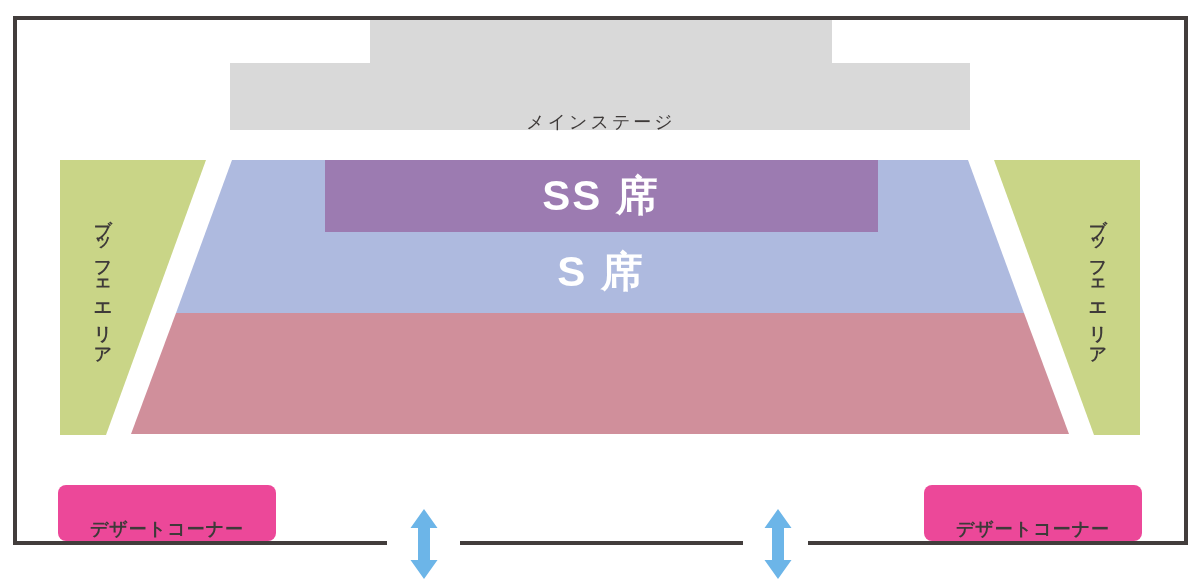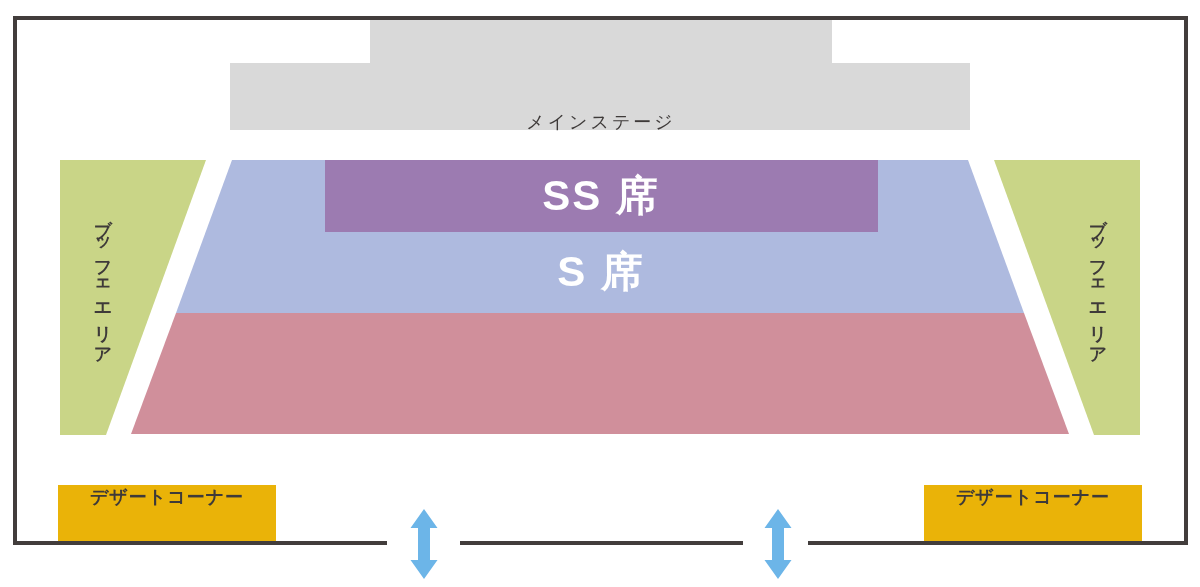--- a/index.html
+++ b/index.html
@@ -55,22 +55,22 @@
     position: absolute; transform: translate(-50%, -50%);
     writing-mode: vertical-rl; text-orientation: upright;
     font-size: 18px; font-weight: bold; color: #3e3a39; letter-spacing: 1px;
     white-space: nowrap;
   }
   .buffet-label-left  { left: 103px;  top: 281px; }
   .buffet-label-right { left: 1098px; top: 281px; }
 
   
   .dessert {
-    position: absolute; top: 485px; width: 218px; height: 56px; background: #eab308;
-    display: flex; align-items: flex-start; justify-content: center;
+    position: absolute; top: 485px; width: 218px; height: 56px; background: #ec4899;
+    display: flex; align-items: flex-end; justify-content: center; border-radius: 8px;
   }
   .dessert-left  { left: 58px; }
   .dessert-right { left: 924px; }
   .dessert-label {
     font-size: 18px; font-weight: bold; color: #3e3a39; letter-spacing: 1px;
     white-space: nowrap;
   }
 
   
   .arrow { position: absolute; width: 28px; height: 70px; top: 509px; }

